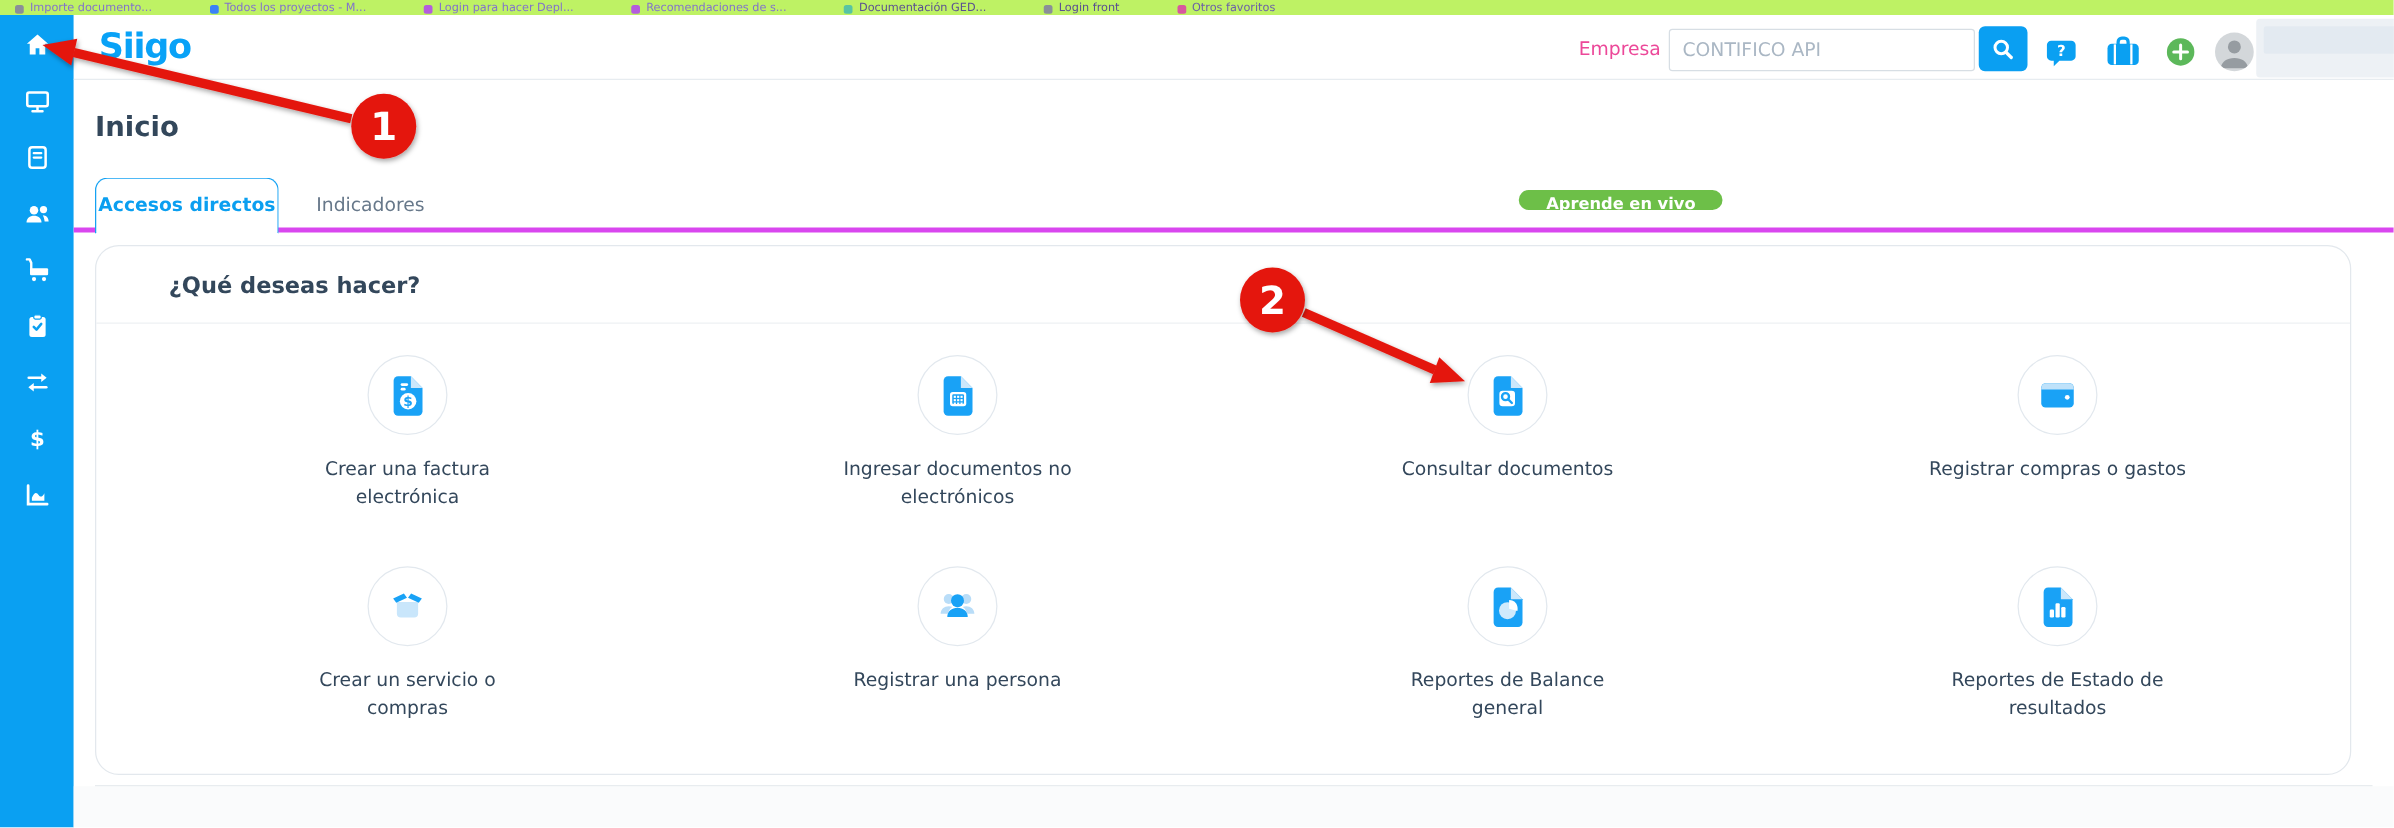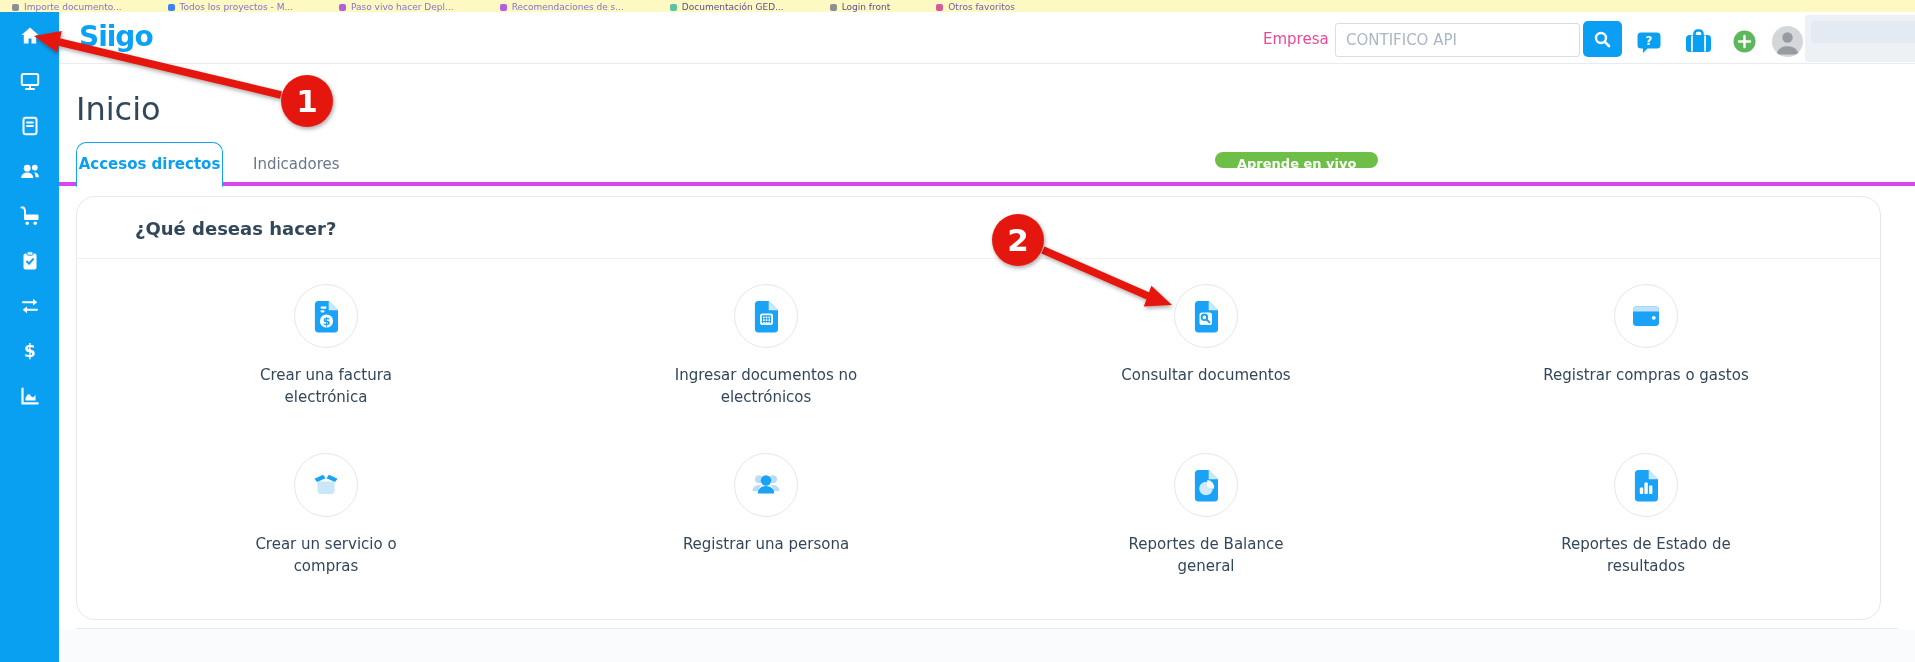--- a/index.html
+++ b/index.html
@@ -2,21 +2,21 @@
 <html><head>
 <meta charset="utf-8">
 <style>
   * { margin:0; padding:0; box-sizing:border-box; }
   html,body { width:1915px; height:662px; overflow:hidden; background:#fff;
               font-family:"DejaVu Sans","Liberation Sans",sans-serif; }
   .stage { position:relative; width:1915px; height:662px; }
 
   
   .browser-strip { position:absolute; left:0; top:0; width:1915px; height:12px;
-    background:#fef9c3; overflow:hidden; display:flex; align-items:flex-start;
+    background:#bef264; overflow:hidden; display:flex; align-items:flex-start;
     gap:46px; padding:2px 0 0 12px; white-space:nowrap; }
   .bm { display:inline-flex; align-items:center; gap:5px; font-size:9px; }
   .bm .dot { width:7px; height:7px; border-radius:2px; flex:0 0 auto; }
 
   
   .sidebar { position:absolute; left:0; top:12px; width:59px; height:650px;
     background:#0aa0f2; display:flex; flex-direction:column; align-items:center;
     padding-top:13px; }
   .side-item { width:34px; height:22px; margin-bottom:23px; display:flex;
     align-items:center; justify-content:center; cursor:pointer; }
@@ -38,21 +38,21 @@
   .hicon { position:absolute; cursor:pointer; }
   .avatar { position:absolute; left:1713px; top:14px; width:31px; height:31px;
     border-radius:50%; background:#d3d7da; overflow:hidden; cursor:pointer; }
   .redact1 { position:absolute; left:1746px; top:3px; width:166px; height:47px;
     background:#edf1f5; border-radius:3px; }
   .redact2 { position:absolute; left:1752px; top:9px; width:118px; height:22px;
     background:#e3eaf1; border-radius:2px; }
 
   
   .page { position:absolute; left:59px; top:64px; width:1856px; height:598px; background:#fff; }
-  .page-title { position:absolute; left:17px; top:26px; font-size:32px; font-weight:400; color:#33475b; }
+  .page-title { position:absolute; left:17px; top:26px; font-size:22px; font-weight:700; color:#33475b; }
   .tabbar { position:absolute; left:0; top:78px; width:1856px; height:44px; border-bottom:4px solid #d946ef; }
   .tab-active { position:absolute; left:17px; top:0; width:147px; height:45px;
     background:#fff; border:1px solid #15a2f3; border-bottom:1px solid #fff;
     border-radius:10px 10px 0 0; color:#0b9ff0; font-size:15px; font-weight:600;
     text-align:center; line-height:42px; cursor:pointer; z-index:2; }
   .tab-plain { position:absolute; left:184px; top:0; height:44px; line-height:44px;
     color:#67788a; font-size:15px; cursor:pointer; padding:0 10px; }
   .live-badge { position:absolute; left:1156px; top:88px; height:16px;
     background:#6dbf48; color:#fff; font-size:13px; font-weight:700;
     border-radius:13px; padding:0 22px; line-height:24px; cursor:pointer; }
@@ -85,21 +85,21 @@
     <span class="bm">
         <span class="dot" style="background:#8a8f98"></span>
         <span style="color:#8273cb">Importe documento...</span>
       </span>
     <span class="bm">
         <span class="dot" style="background:#3b82f6"></span>
         <span style="color:#8273cb">Todos los proyectos - M...</span>
       </span>
     <span class="bm">
         <span class="dot" style="background:#b45ddd"></span>
-        <span style="color:#8273cb">Paso vivo hacer Depl...</span>
+        <span style="color:#8273cb">Login para hacer Depl...</span>
       </span>
     <span class="bm">
         <span class="dot" style="background:#b45ddd"></span>
         <span style="color:#8273cb">Recomendaciones de s...</span>
       </span>
     <span class="bm">
         <span class="dot" style="background:#57c4a3"></span>
         <span style="color:#5a4f91">Documentación GED...</span>
       </span>
     <span class="bm">

